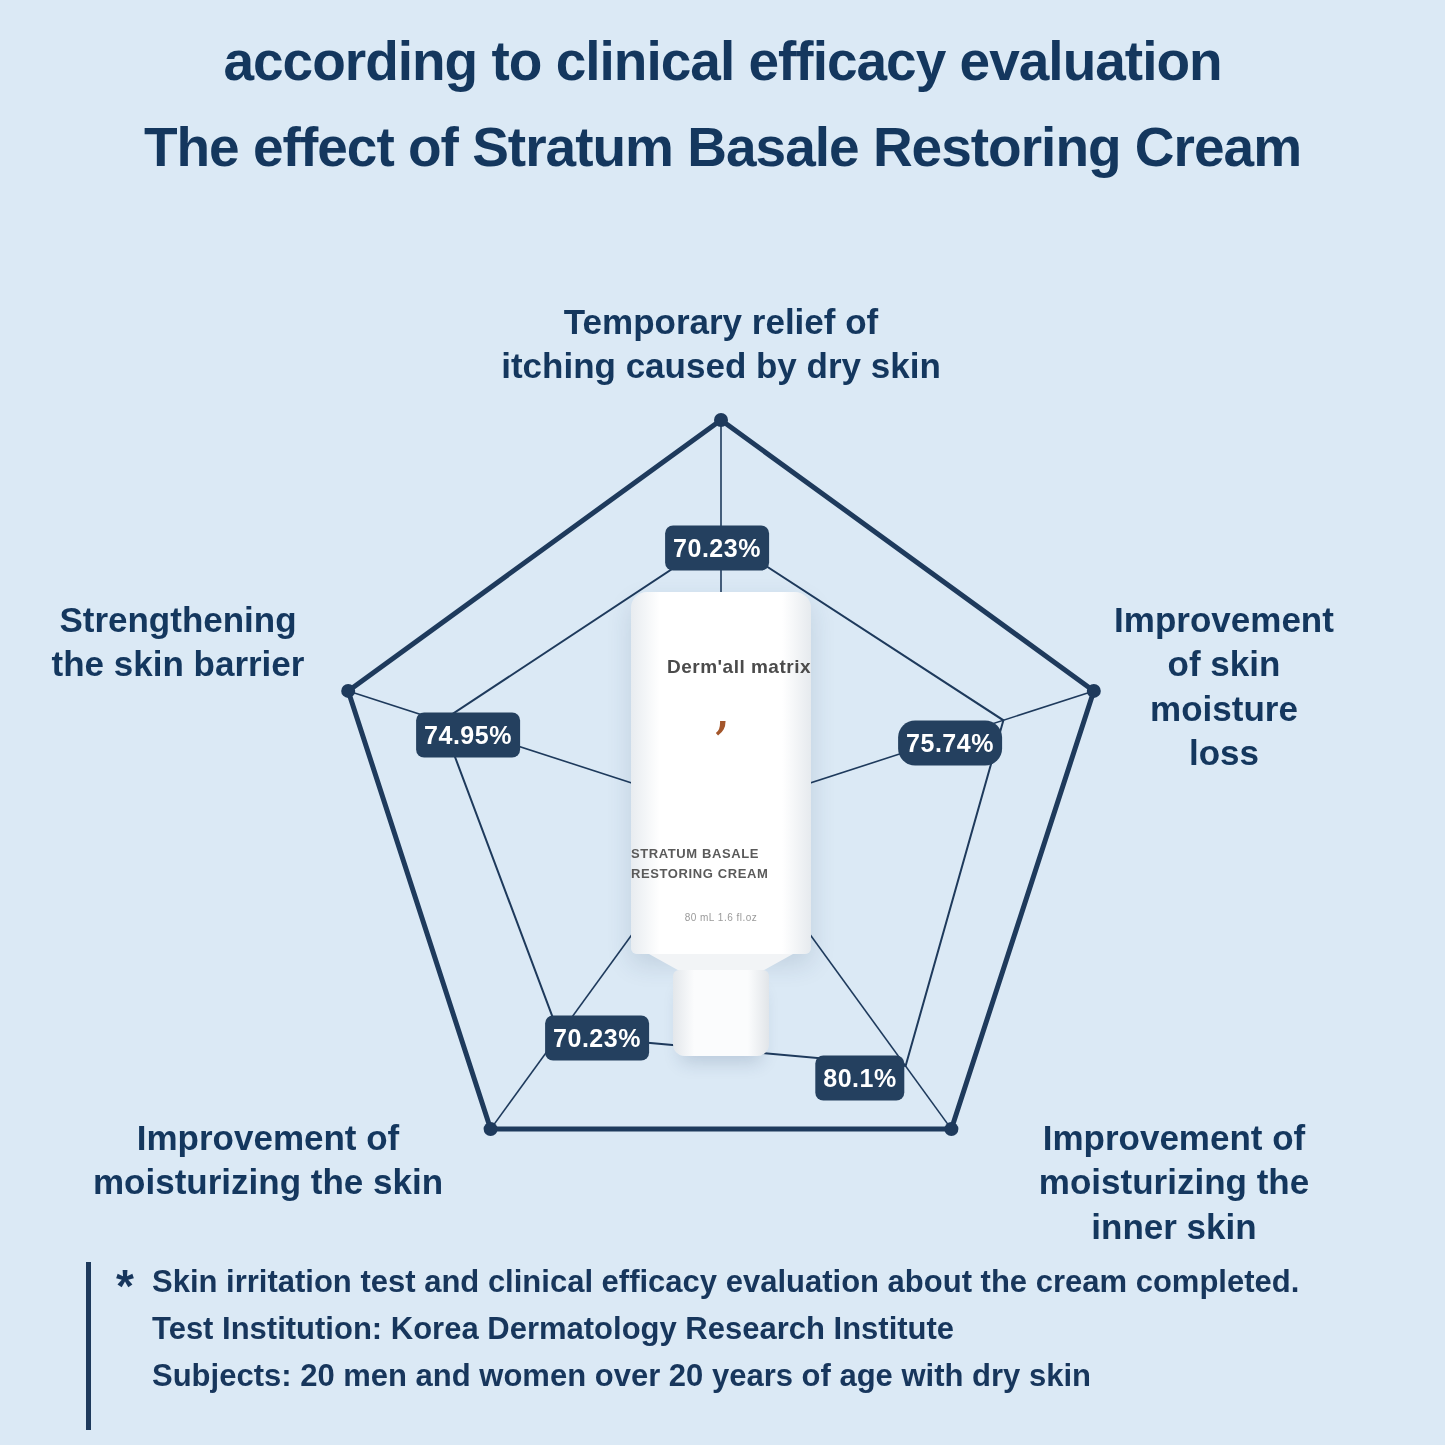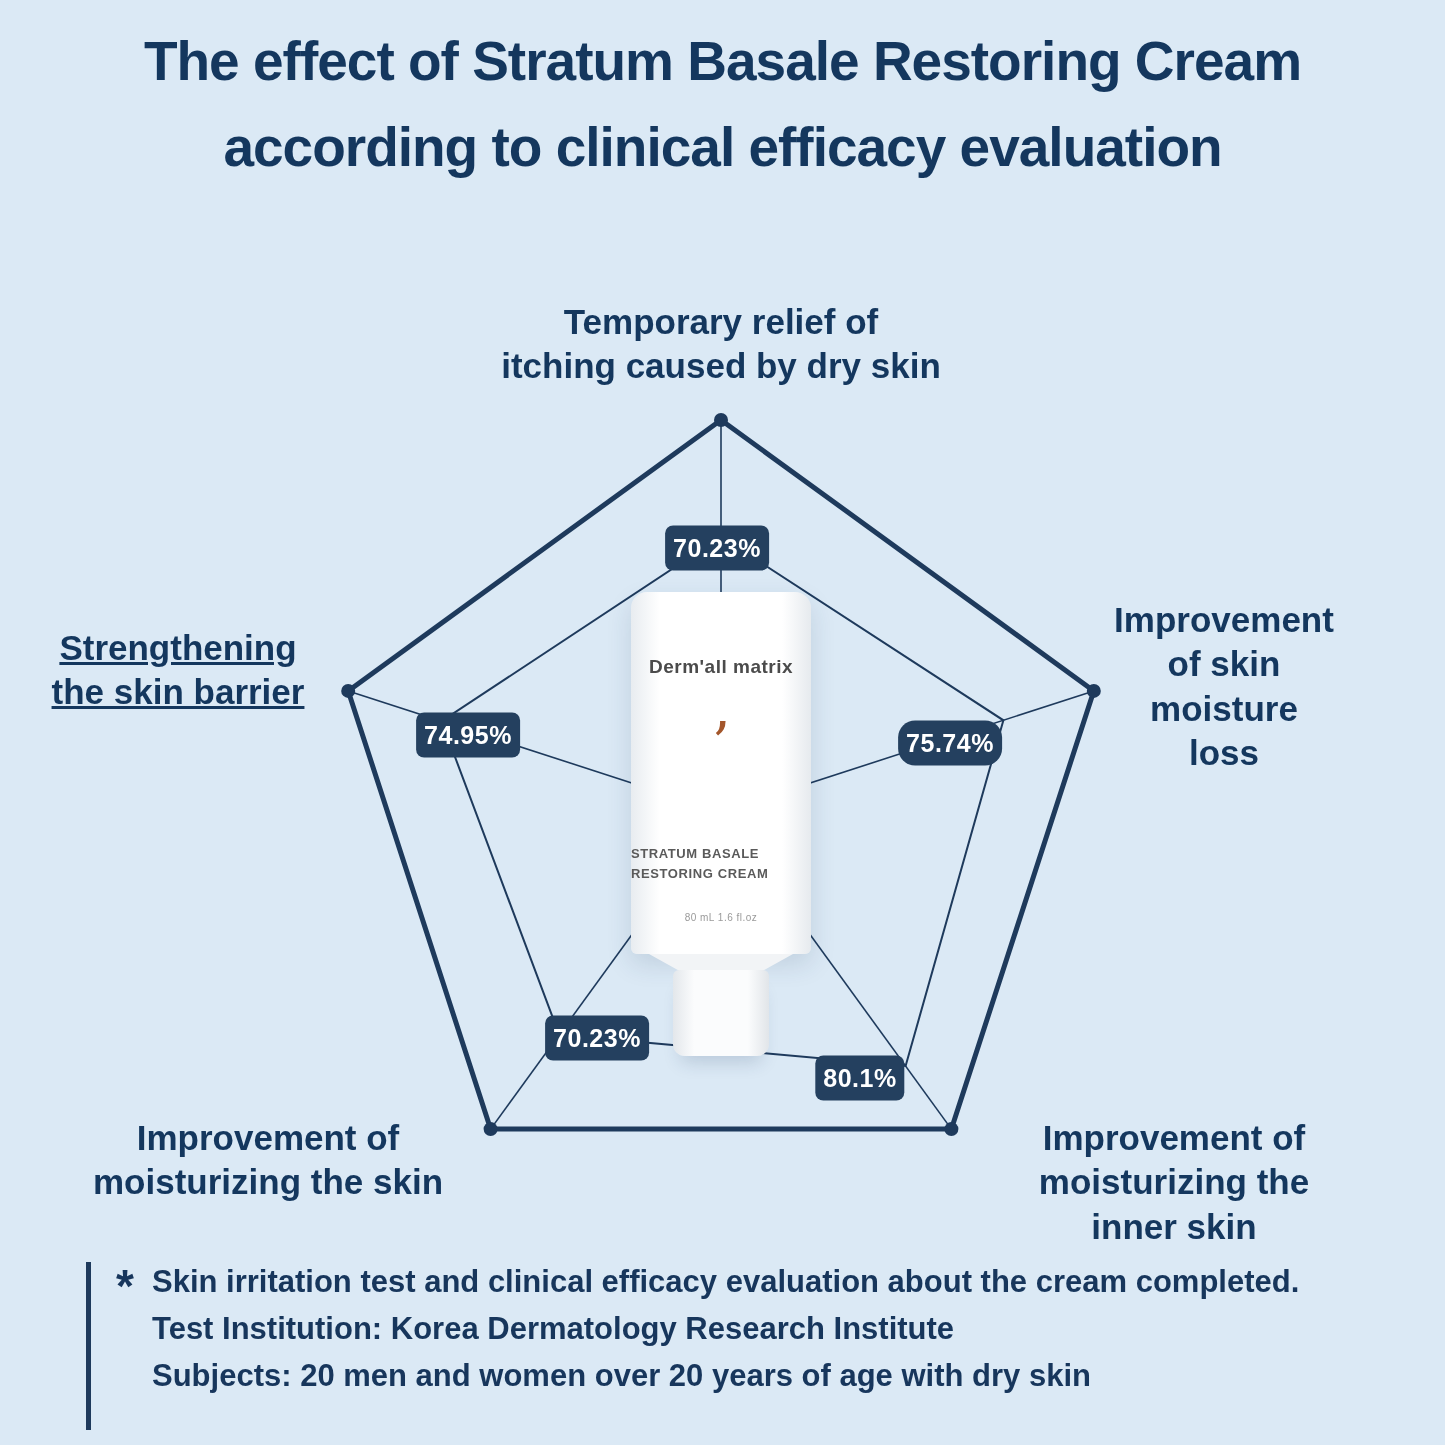--- a/index.html
+++ b/index.html
@@ -15,21 +15,21 @@
   #spokes line{stroke:#1e3a5c;stroke-width:1.6;}
   #outer-pentagon{fill:none;stroke:#1e3a5c;stroke-width:5;stroke-linejoin:round;}
   #data-polygon{fill:none;stroke:#1e3a5c;stroke-width:2;}
   #vertex-dots circle{fill:#1e3a5c;}
   
   .axis-label{position:absolute;transform:translateX(-50%);text-align:center;
     font-weight:bold;font-size:35px;line-height:1.27;color:#14375e;
     white-space:pre-line;z-index:3;}
   .axis-top{left:721px;top:300px;}
   .axis-right{left:1224px;top:598px;}
-  .axis-left{left:178px;top:626px;text-decoration:underline;}
+  .axis-left{left:178px;top:598px;}
   .axis-bottom-left{left:268px;top:1116px;}
   .axis-bottom-right{left:1174px;top:1116px;}
   
   .badge{position:absolute;transform:translate(-50%,-50%);z-index:4;
     background:#24405f;color:#ffffff;font-weight:bold;font-size:25px;
     padding:8px 8px;border-radius:8px;letter-spacing:.5px;}
   .badge-top{left:717px;top:548px;}
   .badge-right{left:950px;top:743px;border-radius:17px;}
   .badge-left{left:468px;top:735px;}
   .badge-bottom-left{left:597px;top:1038px;}
@@ -40,21 +40,21 @@
     background:linear-gradient(90deg,#e8ecf0 0%,#ffffff 16%,#ffffff 84%,#e6eaee 100%);
     border-radius:16px 16px 6px 6px;
     box-shadow:0 10px 26px rgba(30,58,92,.14);}
   .tube-shoulder{position:absolute;left:0;top:362px;width:180px;height:16px;
     background:#f2f4f6;
     clip-path:polygon(10% 0,90% 0,74% 100%,26% 100%);}
   .tube-cap{position:absolute;left:42px;top:378px;width:96px;height:86px;
     background:linear-gradient(90deg,#e3e7eb 0%,#fbfcfd 22%,#fbfcfd 78%,#e1e5e9 100%);
     border-radius:6px 6px 12px 12px;
     box-shadow:0 14px 18px -8px rgba(30,58,92,.18);}
-  .tube-brand{position:absolute;left:0;top:64px;width:100%;text-align:center;
+  .tube-brand{position:absolute;left:0;top:64px;width:100%;text-align:right;
     font-size:19px;font-weight:bold;color:#4b4b4b;letter-spacing:.5px;}
   .tube-mark{position:absolute;left:0;top:122px;width:100%;text-align:center;
     font-family:"DejaVu Serif",serif;font-size:58px;line-height:1;color:#a3562b;}
   .tube-name{position:absolute;left:0;top:252px;width:100%;text-align:left;
     font-size:13px;font-weight:bold;color:#5a5a5a;letter-spacing:.6px;line-height:1.55;
     white-space:pre-line;}
   .tube-volume{position:absolute;left:0;top:320px;width:100%;text-align:center;
     font-size:10px;color:#9a9a9a;letter-spacing:.5px;}
   
   .footnote-bar{position:absolute;left:86px;top:1262px;width:5px;height:168px;
@@ -64,22 +64,22 @@
   .footnote .fn-row{display:flex;align-items:flex-start;}
   .fn-marker{font-size:46px;line-height:40px;position:relative;top:8px;width:36px;flex:0 0 36px;}
   .fn-indent{padding-left:36px;}
 </style>
 </head>
 <body>
 
 <div class="canvas">
 
   <div class="title">
+    <div>according to clinical efficacy evaluation</div>
     <div>The effect of Stratum Basale Restoring Cream</div>
-    <div>according to clinical efficacy evaluation</div>
   </div>
 
   <svg id="radar-svg" width="1445" height="1445" viewBox="0 0 1445 1445">
     <g id="spokes">
         <line x1="721" y1="812" x2="721.0" y2="420.0"></line>
         <line x1="721" y1="812" x2="1093.8" y2="690.9"></line>
         <line x1="721" y1="812" x2="951.4" y2="1129.1"></line>
         <line x1="721" y1="812" x2="490.6" y2="1129.1"></line>
         <line x1="721" y1="812" x2="348.2" y2="690.9"></line>
       </g>

